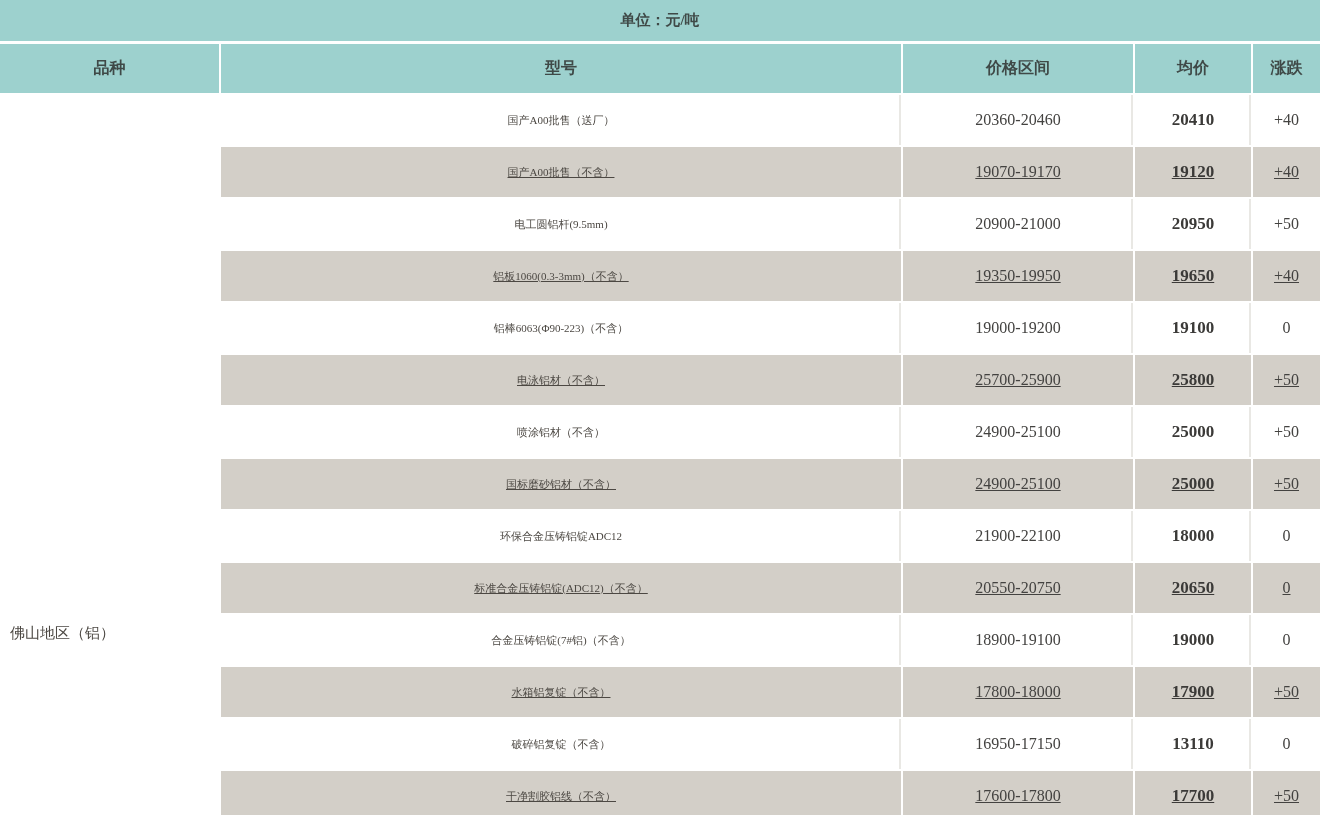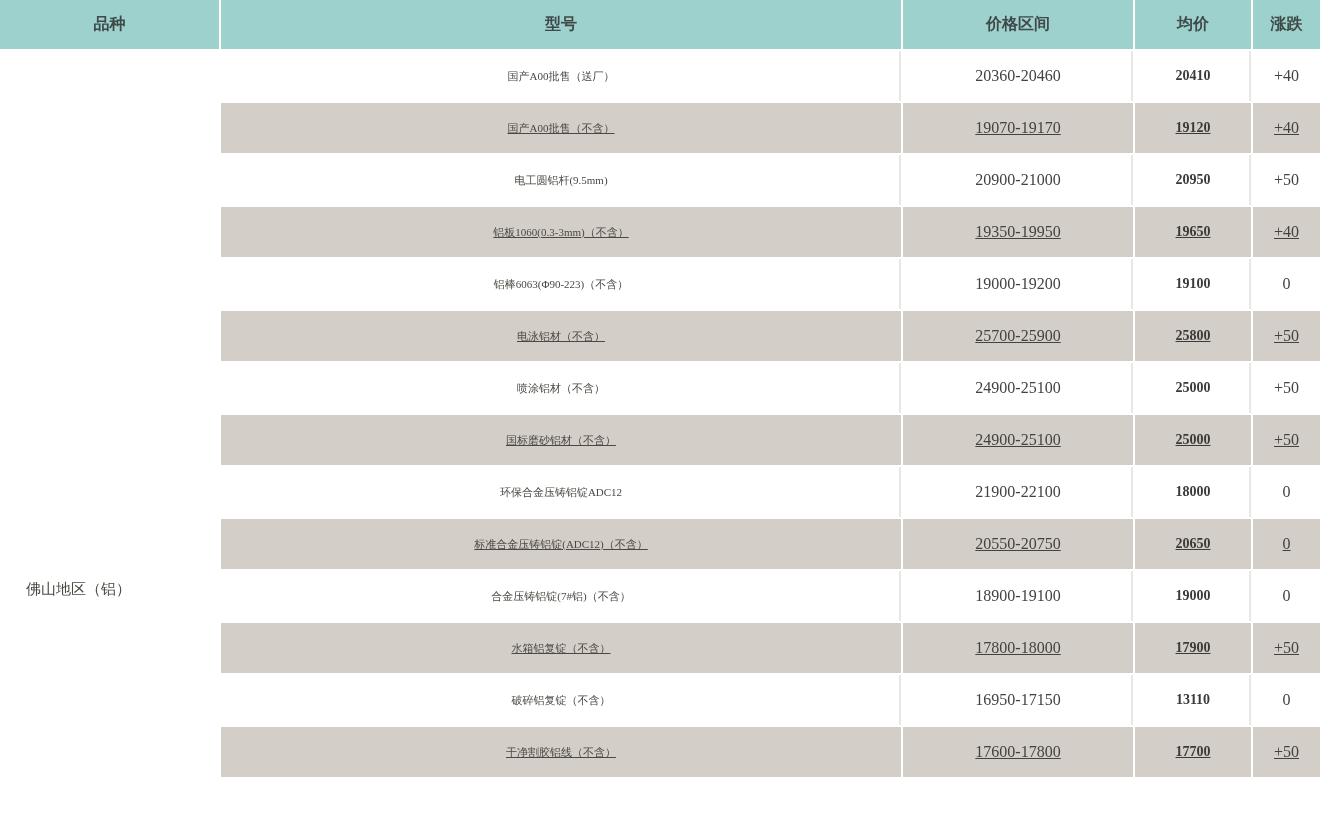--- a/index.html
+++ b/index.html
@@ -32,32 +32,35 @@
   }
   .price-table td:last-child{border-right:none;}
   tr.white td{background:#ffffff;box-shadow:inset -2px 0 0 #e9e8e4;}
   tr.white td:last-child{box-shadow:none;}
   tr.gray td{background:#d3cfc8;text-decoration:underline;}
   td.region-cell{
     background:#ffffff !important;position:relative;box-shadow:none !important;
   }
   .region-label{
     position:absolute;left:10px;top:529px;white-space:nowrap;
-    font-size:15px;color:#4c4843;margin-left:16px;
+    font-size:15px;color:#4c4843;
   }
   td.price-range-cell{font-size:16px;color:#434240;}
-  td.avg-price-cell{font-size:14px;font-weight:bold;color:#3b3a38;}
+  td.avg-price-cell{font-size:17px;font-weight:bold;color:#3b3a38;}
   td.change-cell{font-size:16px;color:#434240;}
   td.model-cell{font-size:11px;color:#4c4843;}
 </style>
 </head>
 <body>
 
 <div class="page">
 
+  <div class="unit-bar">
+    <span>单位：元/吨</span>
+  </div>
 
   <table class="price-table">
     <colgroup>
       <col style="width:220px">
       <col style="width:682px">
       <col style="width:232px">
       <col style="width:118px">
       <col style="width:68px">
     </colgroup>
     <thead>

